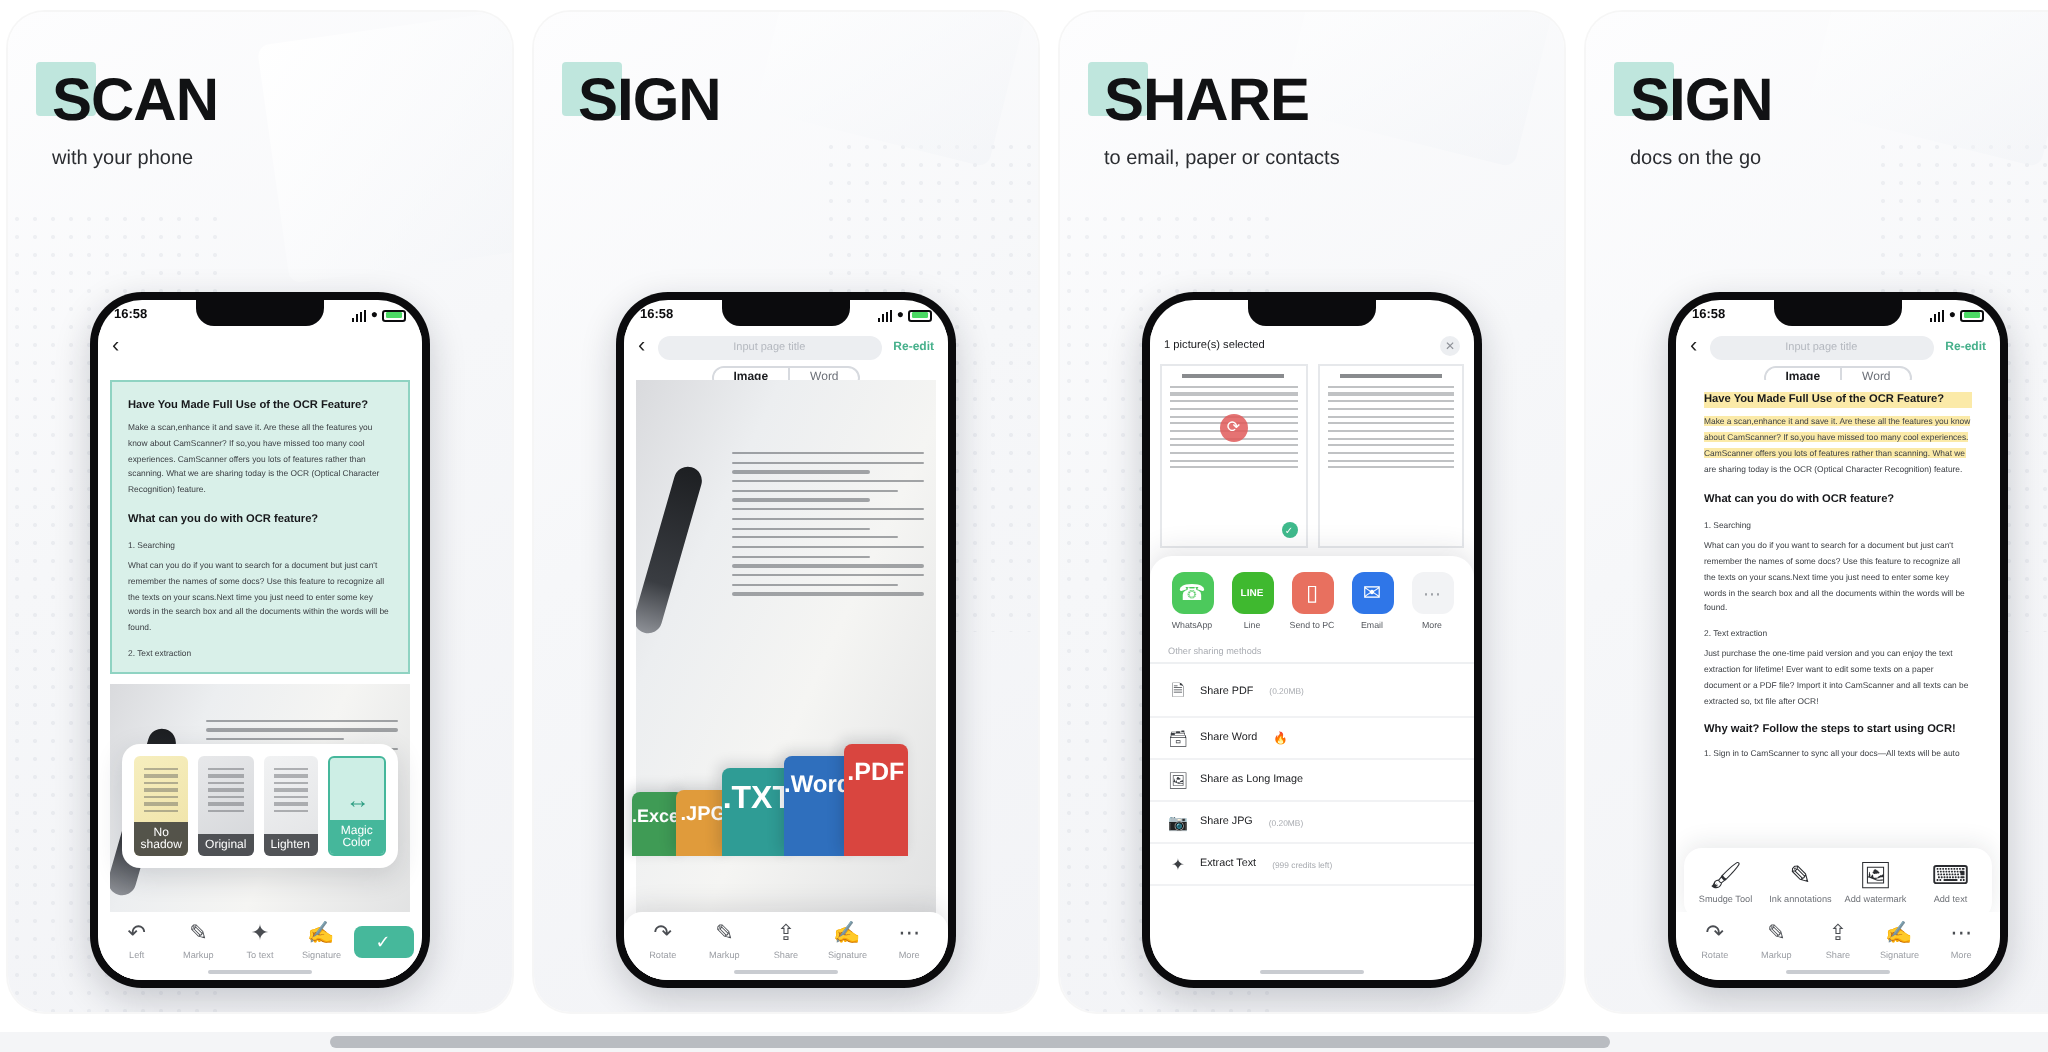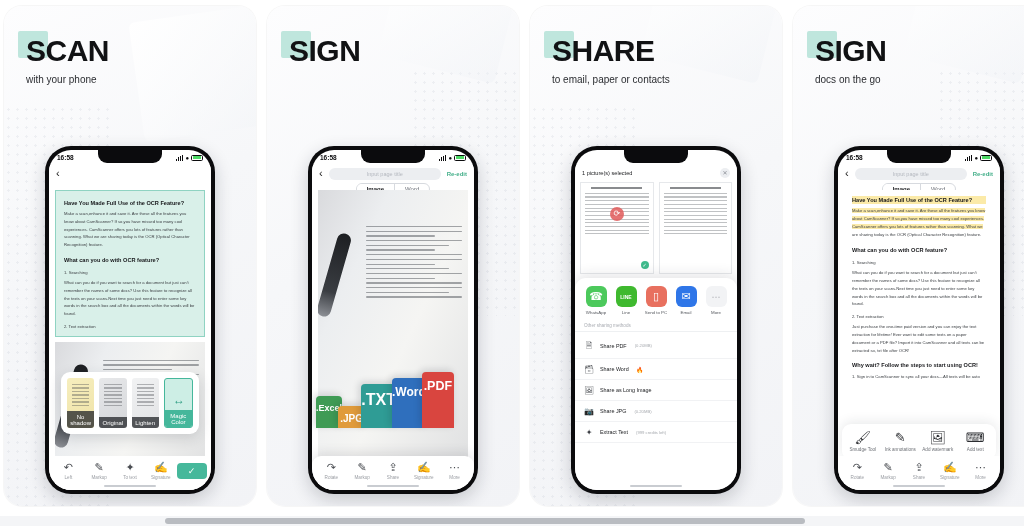--- a/index.html
+++ b/index.html
@@ -201,21 +201,21 @@
     display: flex; align-items: flex-end; justify-content: center;
     z-index: 40; height: 60px;
   }
   .fcard {
     color: #fff; font-weight: bold; border-radius: 4px 4px 0 0;
     display: flex; align-items: flex-start; justify-content: center;
     padding-top: 7px; margin-right: -4px;
     box-shadow: -2px -2px 7px rgba(20,25,40,.16);
   }
   .fc1 { background:#3f9b55; width: 42px; height: 32px; font-size: 9px; }
-  .fc2 { background:#e09b3b; width: 44px; height: 22px; font-size: 10px; }
+  .fc2 { background:#e09b3b; width: 44px; height: 33px; font-size: 10px; }
   .fc3 { background:#2f9c95; width: 46px; height: 44px; font-size: 16px; }
   .fc4 { background:#2f6fbd; width: 50px; height: 50px; font-size: 12px; }
   .fc5 { background:#d9453f; width: 52px; height: 56px; font-size: 12.5px; margin-right: 16px; }
 
   
   .toolbar {
     position: absolute; left: 0; right: 0; bottom: 0;
     height: 34px; background: #fff;
     display: flex; align-items: center; justify-content: space-around;
     padding: 0 4px 5px; z-index: 45;

